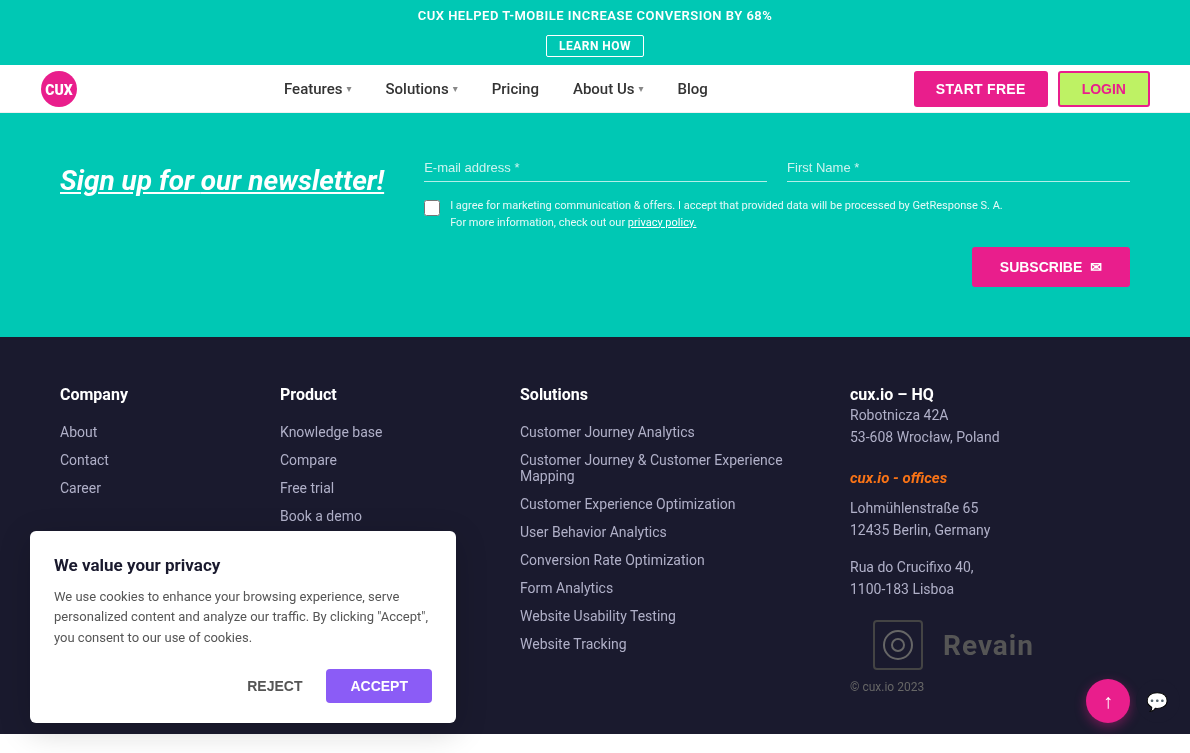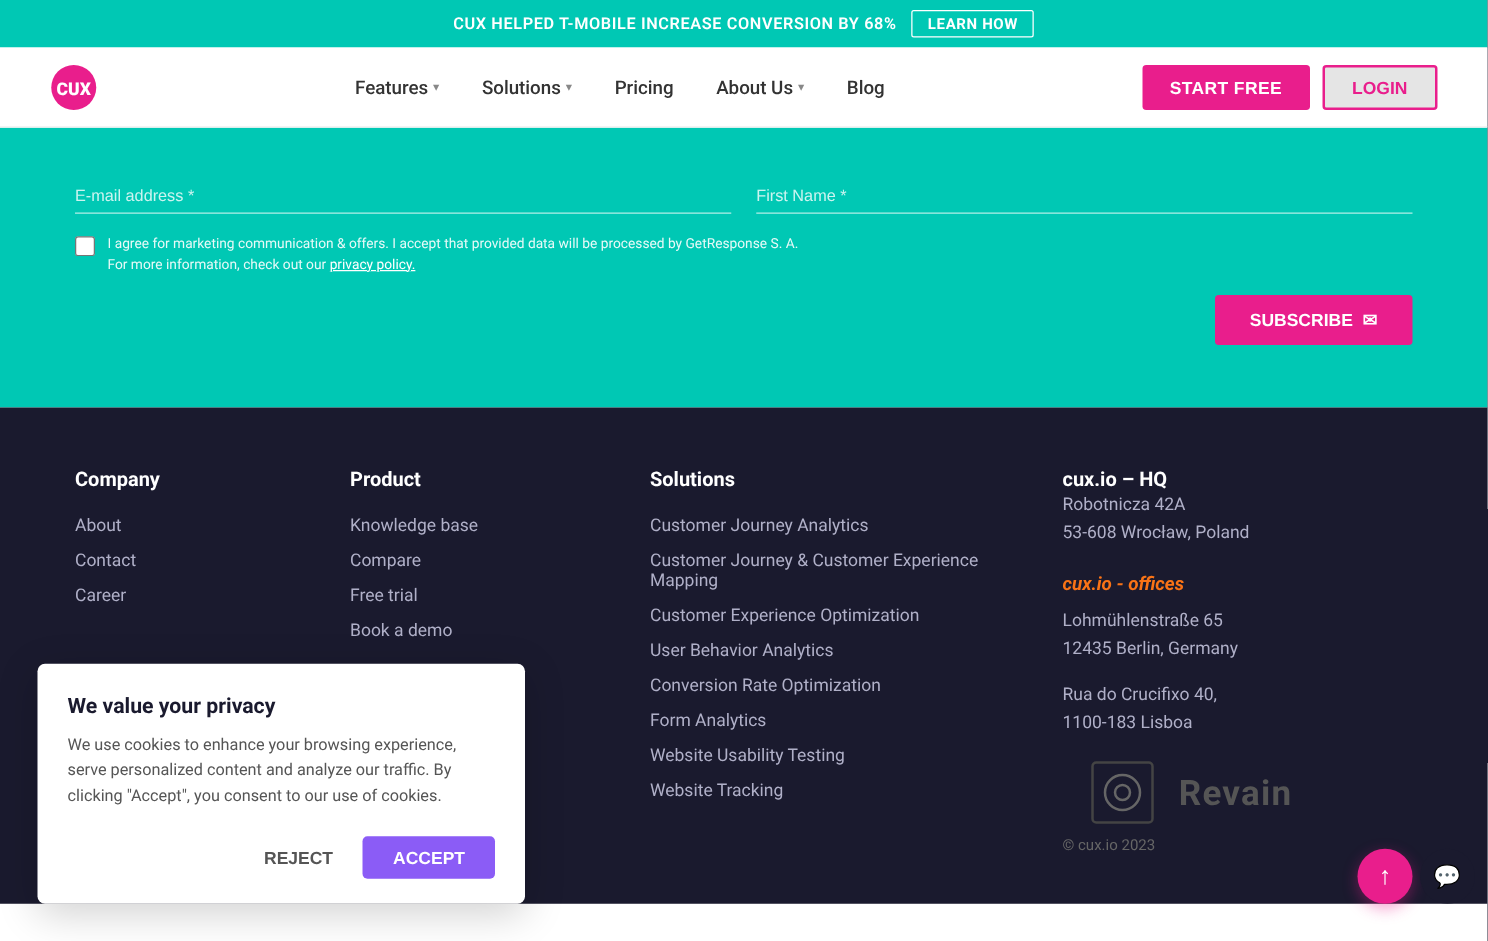--- a/index.html
+++ b/index.html
@@ -11,39 +11,40 @@
       text-align: center;
       padding: 8px 16px;
       font-size: 13px;
       font-weight: 600;
       color: #fff;
       letter-spacing: 0.5px;
       display: flex;
       align-items: center;
       justify-content: center;
       gap: 12px;
+      flex-direction: column;
     }
     .announcement-bar a {
       border: 1.5px solid #fff;
       padding: 3px 12px;
       color: #fff;
       text-decoration: none;
       font-size: 12px;
       font-weight: 700;
       border-radius: 2px;
     }
 
     
     .header {
       background: #fff;
       display: flex;
       align-items: center;
       justify-content: space-between;
       padding: 0 40px;
-      height: 64px;
+      height: 48px;
       border-bottom: 1px solid #f0f0f0;
       position: sticky;
       top: 0;
       z-index: 100;
     }
     .logo {
       display: flex;
       align-items: center;
       gap: 6px;
     }
@@ -81,21 +82,21 @@
       color: #fff;
       border: none;
       padding: 10px 22px;
       font-size: 14px;
       font-weight: 700;
       cursor: pointer;
       border-radius: 3px;
       letter-spacing: 0.3px;
     }
     .btn-login {
-      background: #e5e5e5;
+      background: #bef264;
       color: #e91e8c;
       border: 2px solid #e91e8c;
       padding: 8px 22px;
       font-size: 14px;
       font-weight: 700;
       cursor: pointer;
       border-radius: 3px;
     }
 
     
@@ -237,21 +238,21 @@
     }
 
     
     .cookie-banner {
       position: fixed;
       bottom: 30px;
       left: 30px;
       background: #fff;
       border-radius: 6px;
       padding: 24px 24px 20px 24px;
-      width: 390px;
+      width: 426px;
       box-shadow: 0 8px 32px rgba(0,0,0,0.18);
       z-index: 999;
     }
     .cookie-title {
       font-size: 17px;
       font-weight: 700;
       color: #1a1a2e;
       margin-bottom: 12px;
     }
     .cookie-text {
@@ -389,20 +390,25 @@
       <span>Blog</span>
     </a>
   </nav>
   <div class="header-actions">
     <button class="btn-start">START FREE</button>
     <button class="btn-login">LOGIN</button>
   </div>
 </header>
 
 <section class="newsletter-section">
+  <div class="newsletter-left">
+    <h2 class="newsletter-title">
+      <span>Sign up for </span><span style="font-style:italic;text-decoration:underline;">our newsletter!</span>
+    </h2>
+  </div>
   <div class="newsletter-right">
     <div class="form-row">
       <div class="form-field">
         <input type="email" placeholder="E-mail address *" style="">
       </div>
       <div class="form-field">
         <input type="text" placeholder="First Name *" style="">
       </div>
     </div>
     <div class="consent-row">

